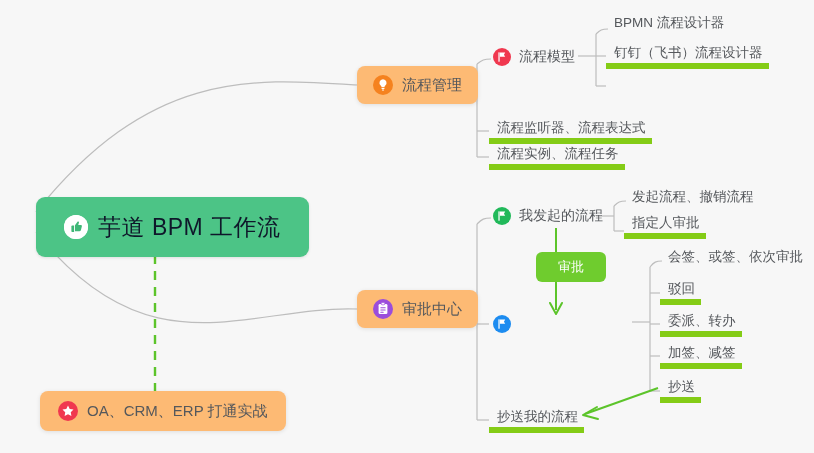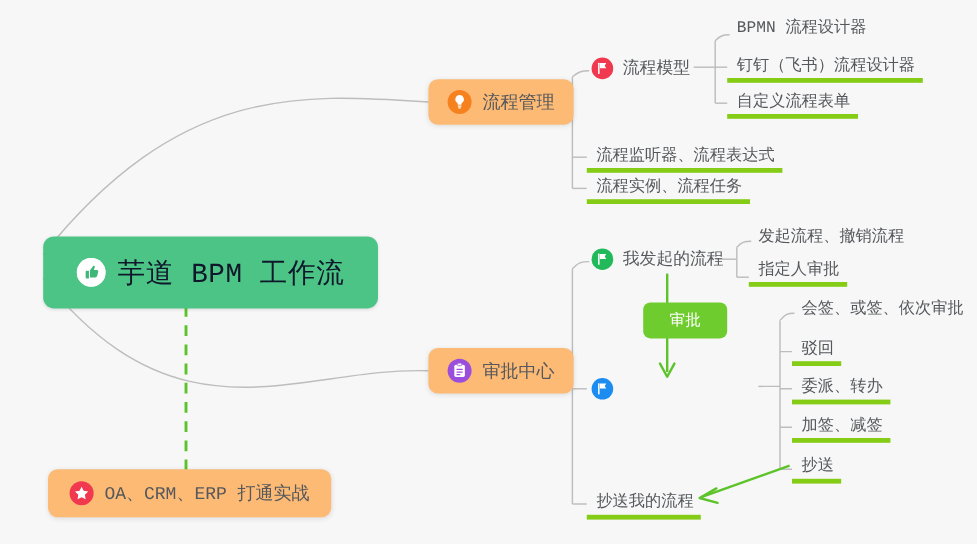--- a/index.html
+++ b/index.html
@@ -17,21 +17,20 @@
     pointer-events: none;
   }
 
   
   .node {
     position: absolute;
     display: flex;
     align-items: center;
     white-space: nowrap;
     color: #55585c;
-    font-family: Liberation Mono, monospace;
   }
 
   
   .root {
     background: #4cc486;
     border-radius: 9px;
     padding: 0 28px;
     height: 60px;
     color: #0f172a;
     font-size: 23px;
@@ -55,21 +54,21 @@
     font-size: 14px;
     height: 26px;
     padding: 0 2px;
   }
 
   
   .leaf {
     font-size: 13.5px;
     height: 27px;
     padding: 0 6px 0 8px;
-    border-bottom: 4px solid #84cc16;
+    border-bottom: 6px solid #84cc16;
     align-items: center;
   }
   .leaf.bare { border-bottom: none; }
 
   
   .chip {
     background: #6fcc2e;
     color: #ffffff;
     border-radius: 6px;
     font-size: 13px;
@@ -190,23 +189,20 @@
     </span>
     <span>流程模型</span>
   </div>
 
   <div class="node leaf bare" style="left:606px; top:9px;">
     <span>BPMN 流程设计器</span>
   </div>
   <div class="node leaf" style="left:606px; top:42px;">
     <span>钉钉（飞书）流程设计器</span>
   </div>
-  <div class="node leaf" style="left:606px; top:72px;">
-    <span>自定义流程表单</span>
-  </div>
 
   <div class="node leaf" style="left:489px; top:117px;justify-content:flex-end;">
     <span>流程监听器、流程表达式</span>
   </div>
   <div class="node leaf" style="left:489px; top:143px;">
     <span>流程实例、流程任务</span>
   </div>
 
   <div class="node card" style="left:357px; top:290px;text-align:right;">
     <span class="icon ic-lg i-purple">

